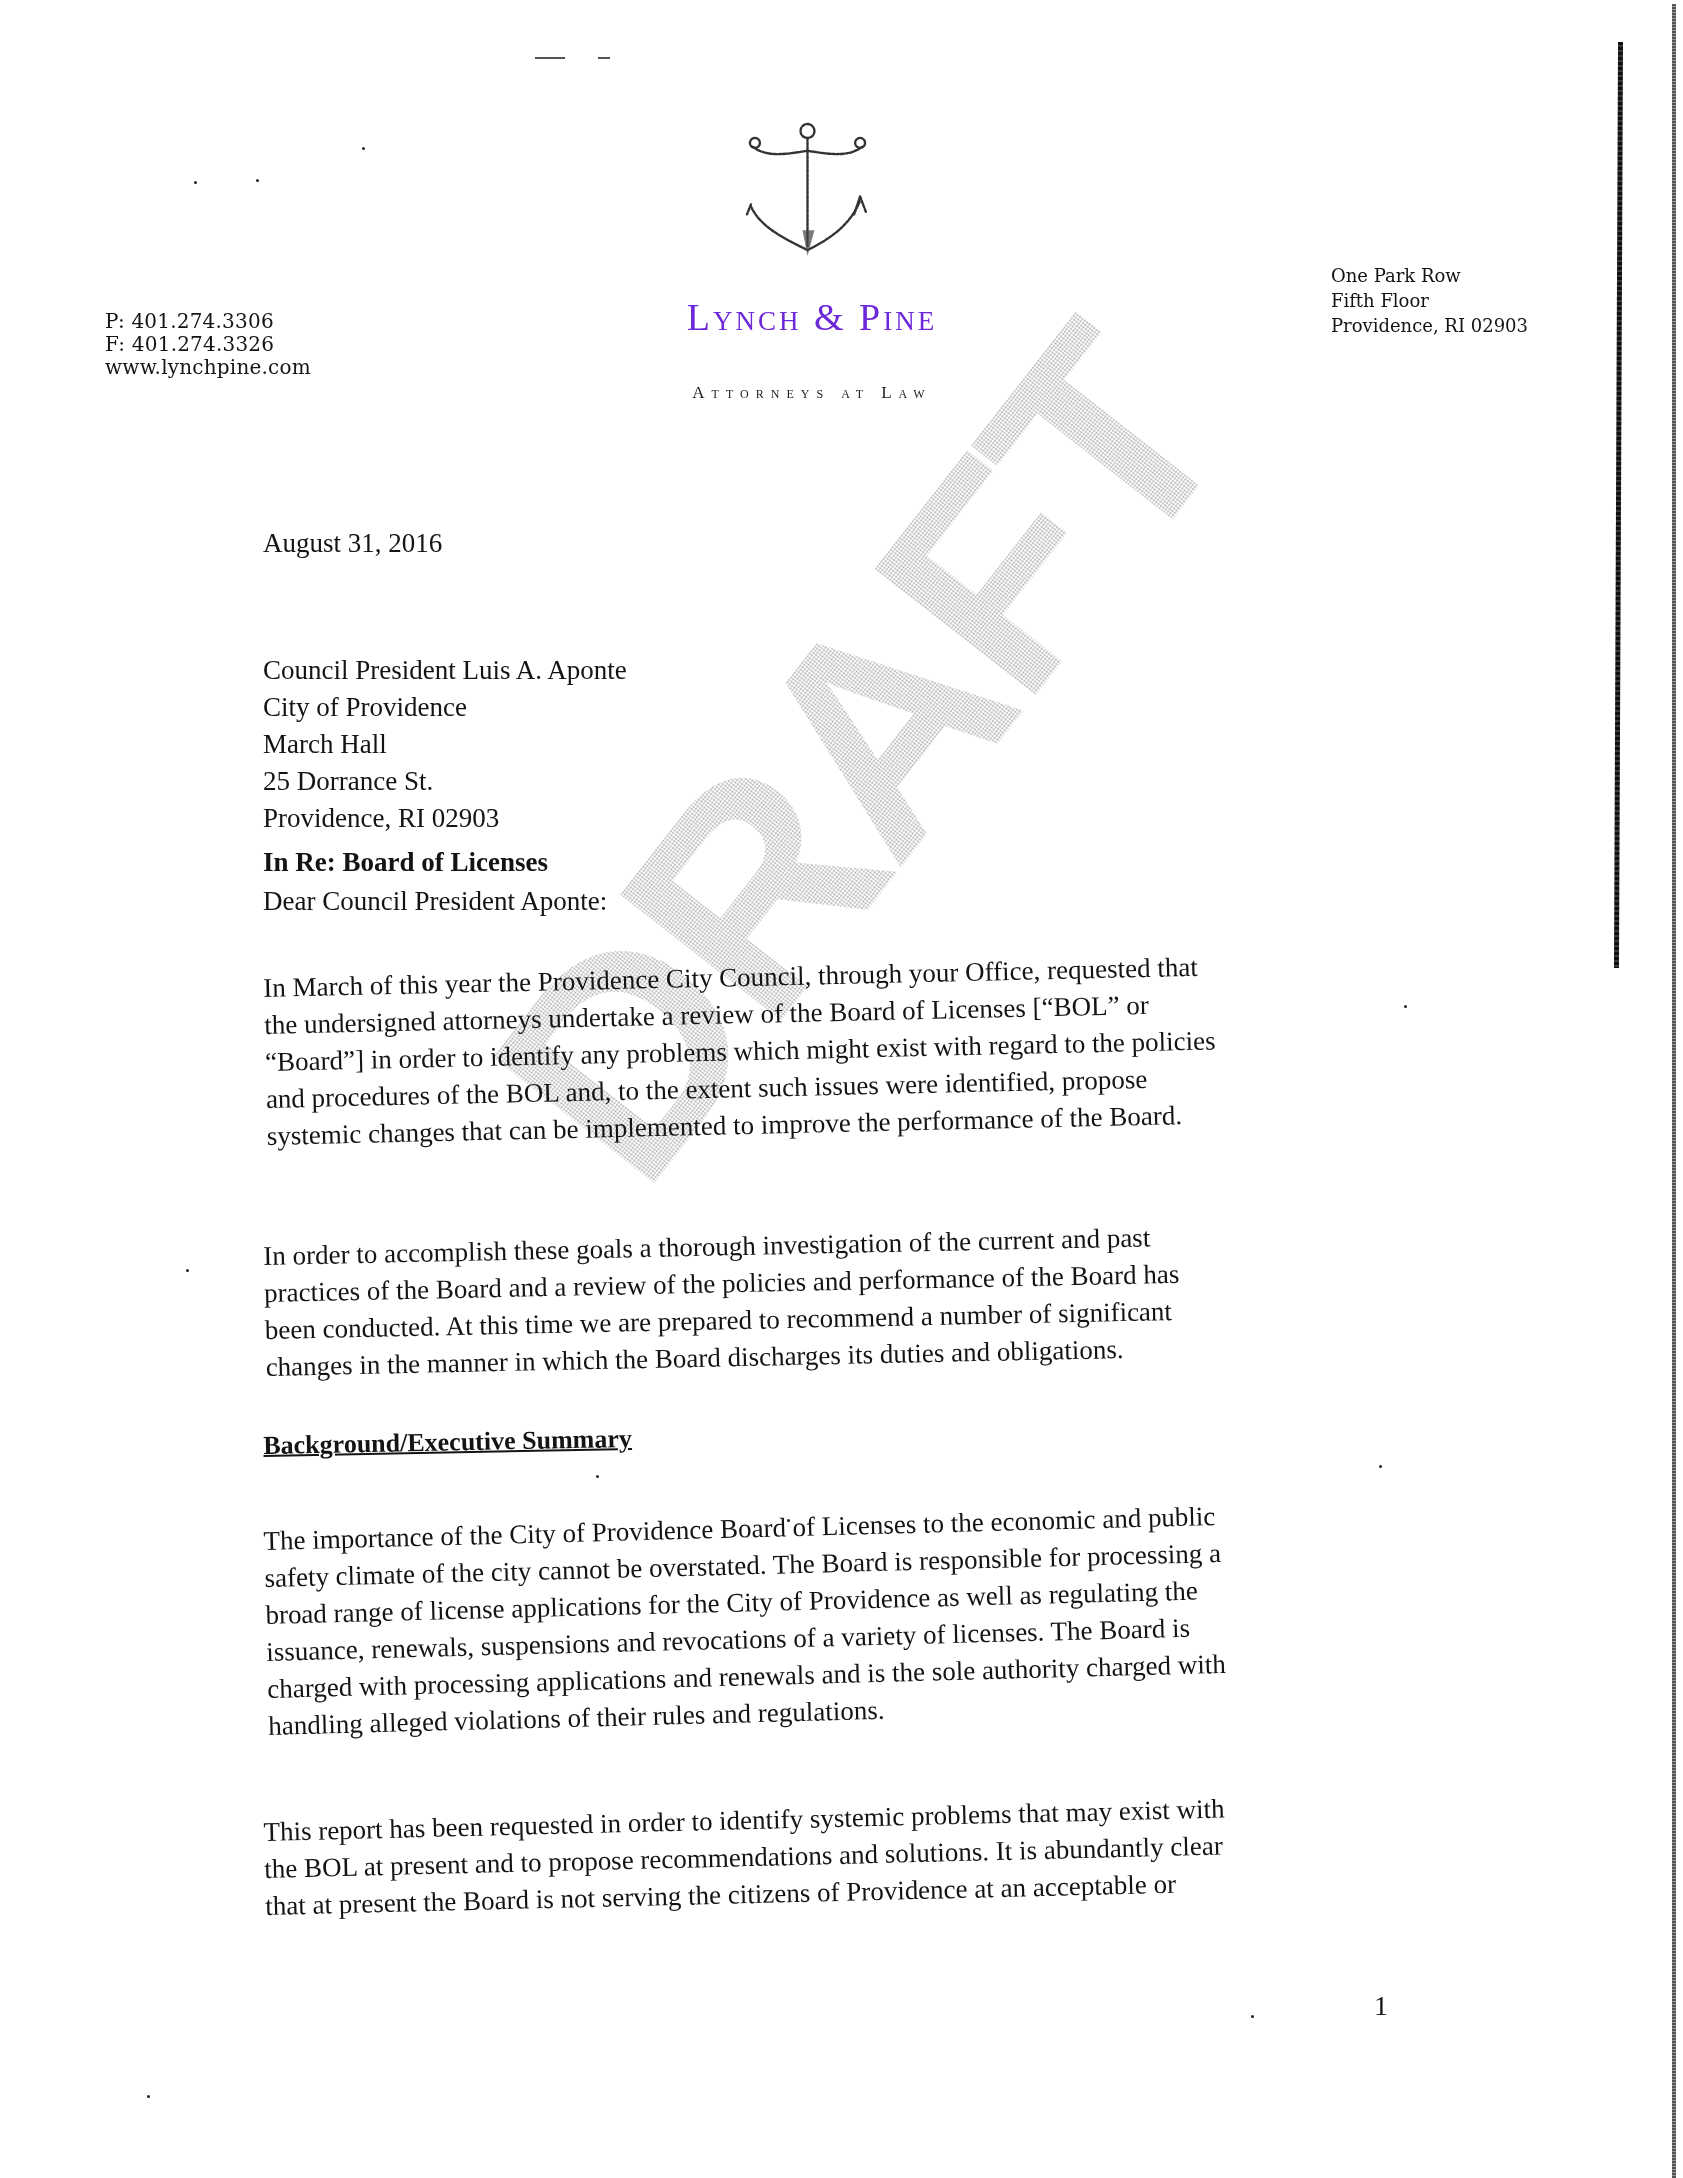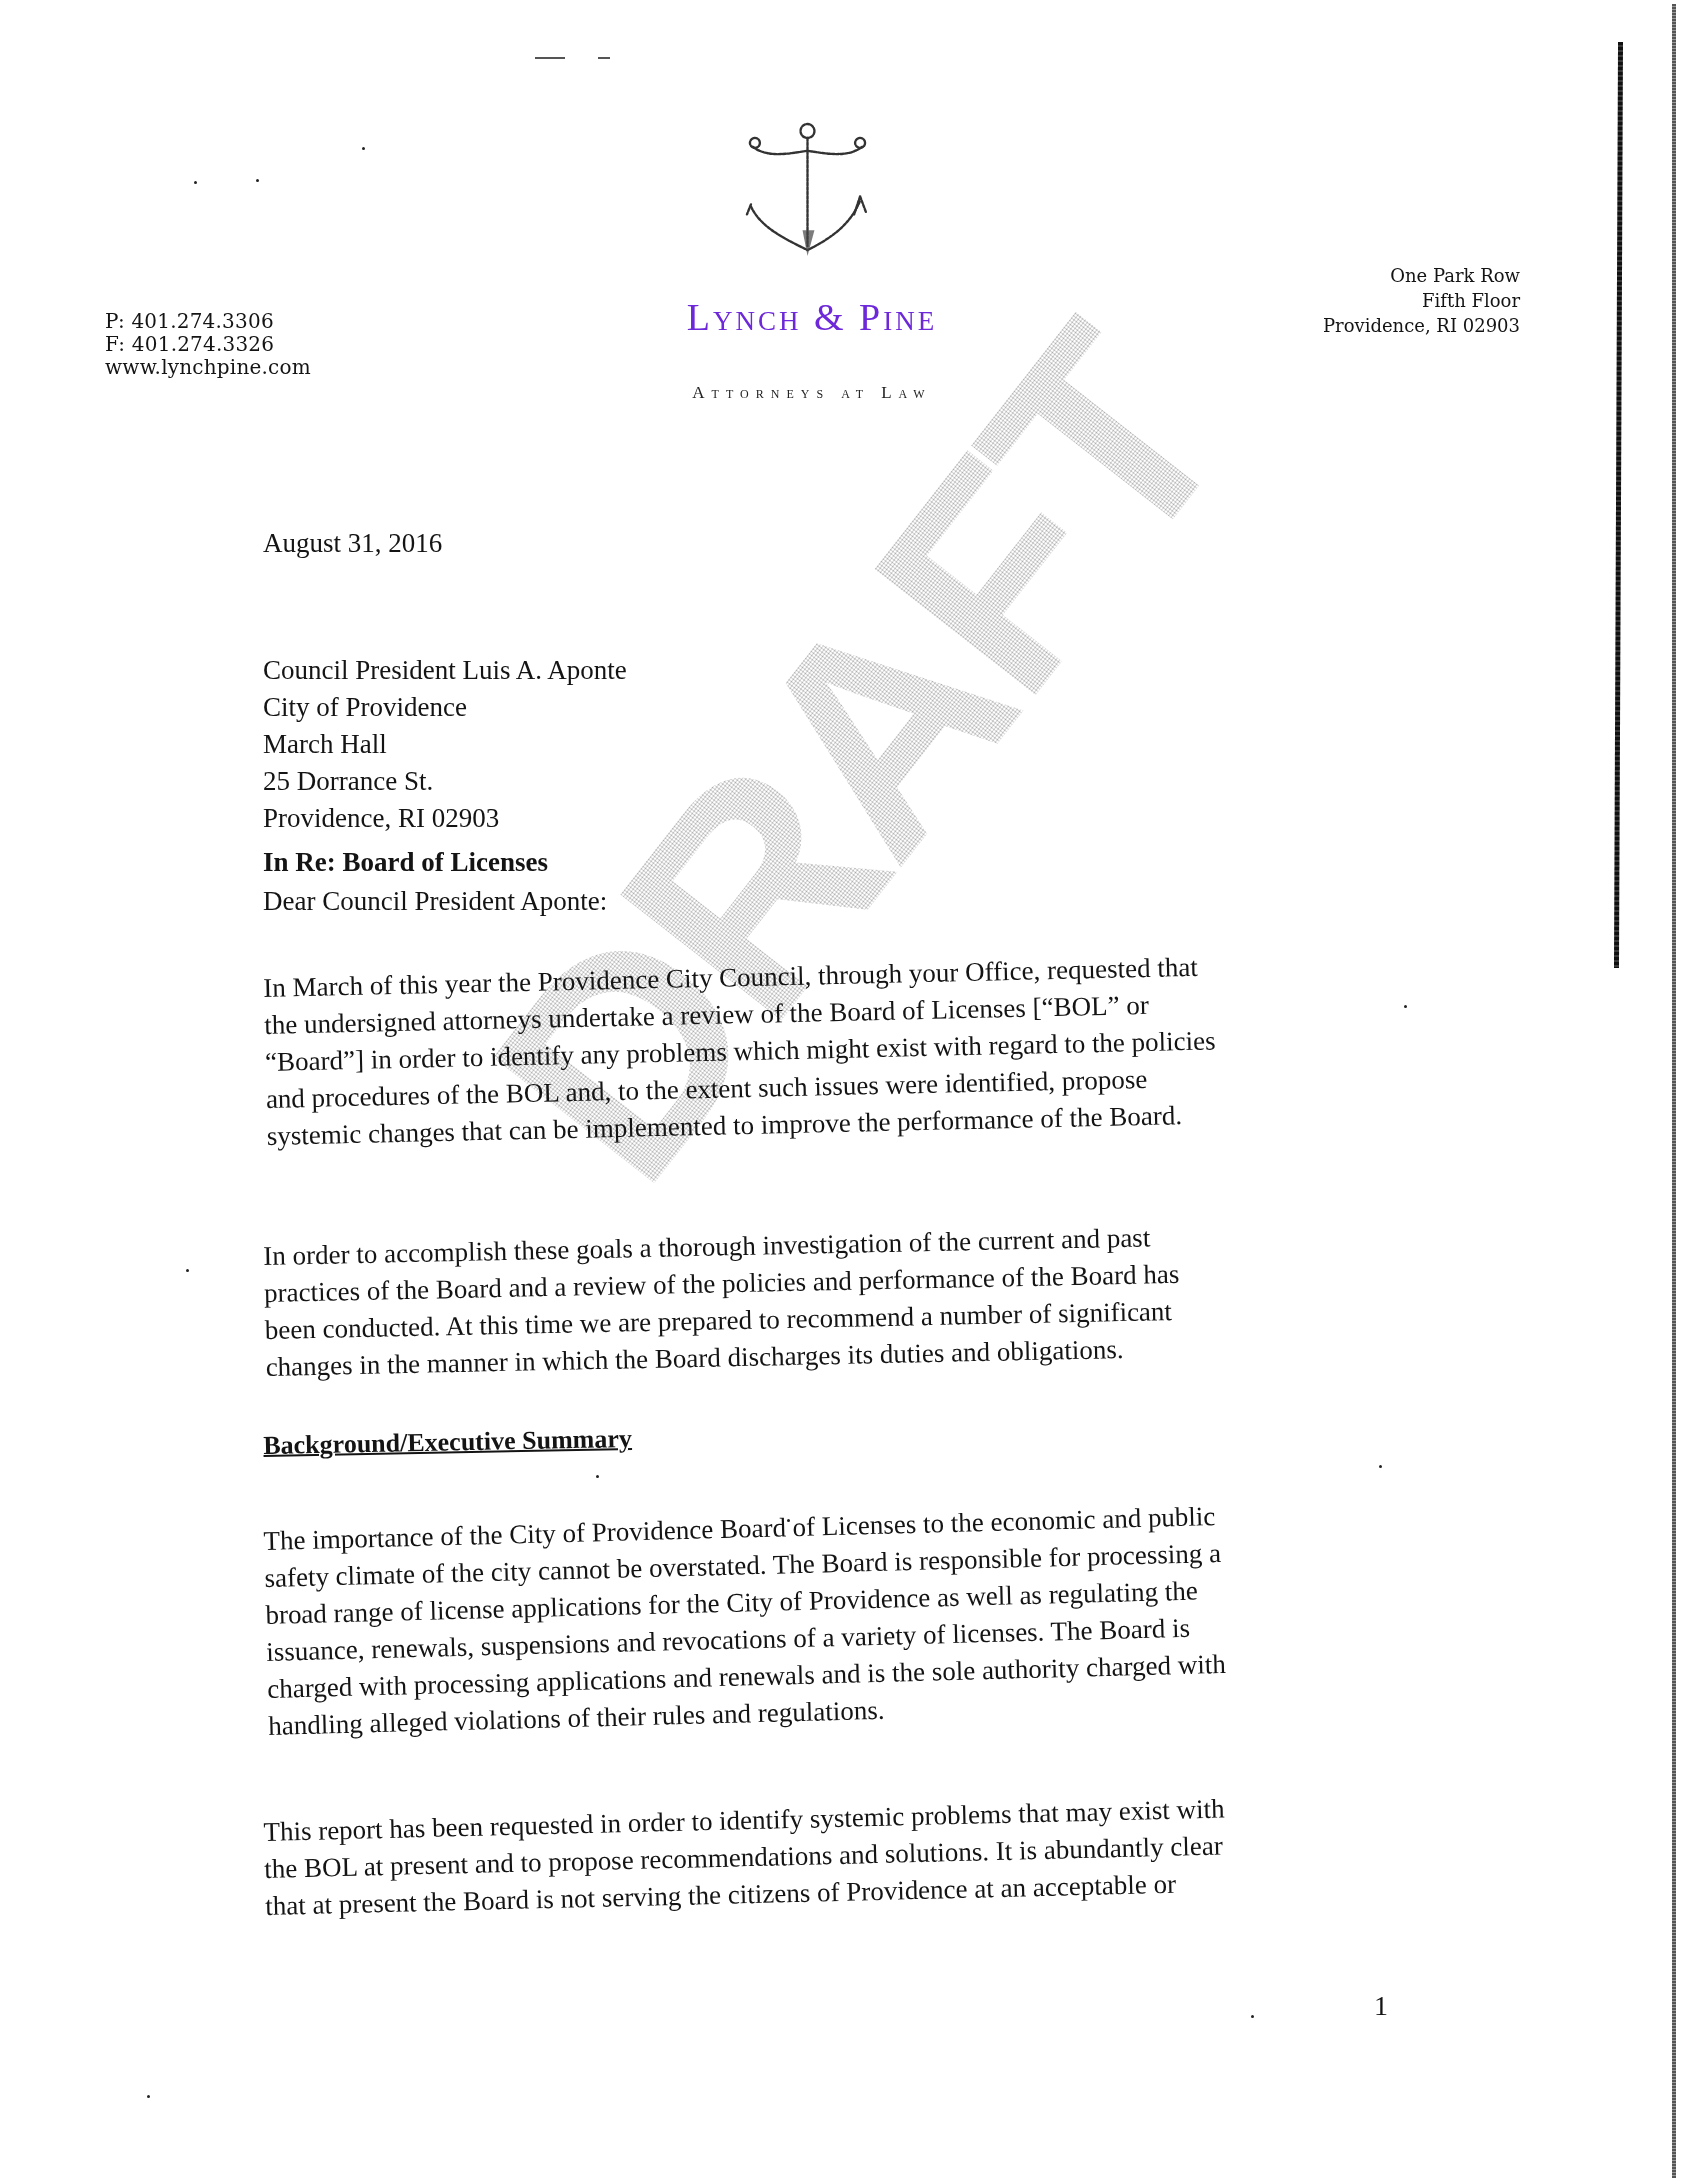--- a/index.html
+++ b/index.html
@@ -12,21 +12,21 @@
                    background: repeating-linear-gradient(180deg, #111 0 3px, #3a3a3a 3px 5px); transform: skewX(-0.25deg); }
     .edge-line-2 { position: absolute; left: 1672px; top: 4px; width: 4px; height: 2174px;
                    background: repeating-linear-gradient(180deg, #555 0 2px, #999 2px 3px); }
 
     
     .speck { position: absolute; width: 3px; height: 3px; background: #222; border-radius: 50%; }
 
     
     .contact-left { position: absolute; left: 105px; top: 310px; font-size: 20px; line-height: 23px;
                     font-family: "DejaVu Serif", serif; letter-spacing: 0.2px; }
-    .contact-right { position: absolute; right: 163px; top: 263px; text-align: right; font-size: 18px;
+    .contact-right { position: absolute; right: 155px; top: 263px; text-align: left; font-size: 18px;
                      line-height: 25px; font-family: "DejaVu Serif", serif; }
     .anchor-logo { position: absolute; left: 743px; top: 119px; width: 129px; height: 149px; }
     .firm-name { position: absolute; left: 634px; top: 295px; width: 356px; text-align: center;
                  font-size: 38px; letter-spacing: 3px; font-variant: small-caps;
                  font-family: "Liberation Serif", serif; color: #6d28d9; }
     .firm-tagline { position: absolute; left: 634px; top: 354px; width: 356px; text-align: center;
                     font-size: 17px; letter-spacing: 7px; font-variant: small-caps; color: #222; margin-top: 29px; }
 
     
     .text { position: absolute; left: 263px; font-size: 27px; line-height: 36px;

